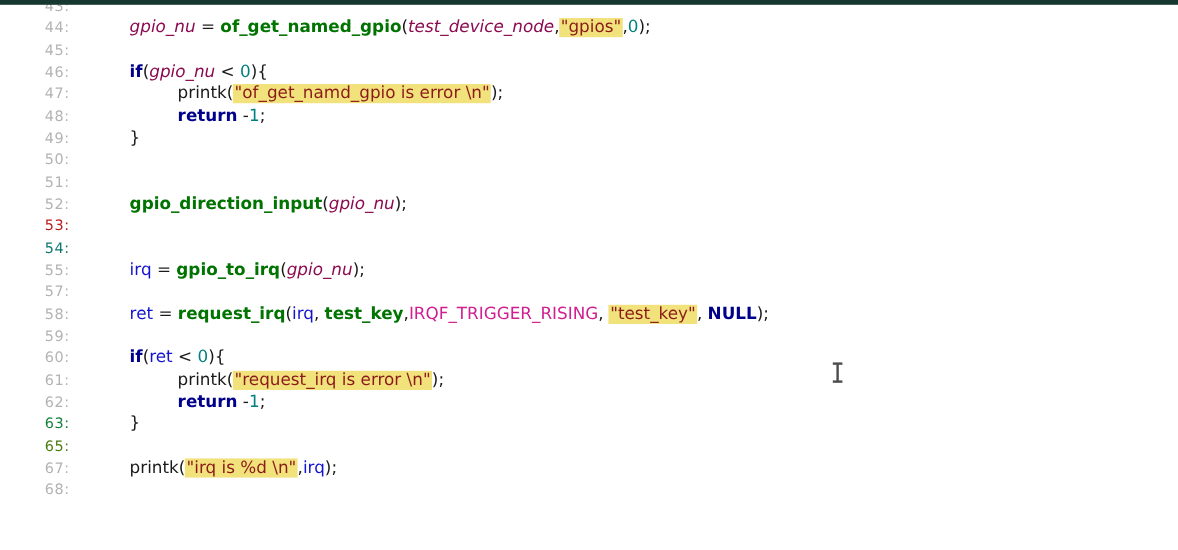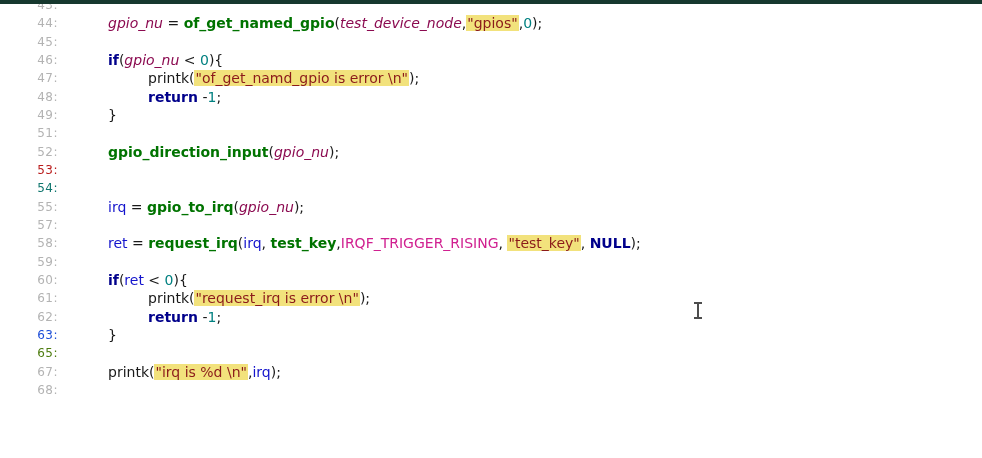--- a/index.html
+++ b/index.html
@@ -73,30 +73,31 @@
 <div class="screen">
   <div class="top-bar"></div>
   <div class="code-lines">
       <div class="code-line"><span class="line-num" style="color: rgb(179, 179, 179);">43:</span><span class="line-content indent-0"></span></div>
       <div class="code-line"><span class="line-num" style="color: rgb(179, 179, 179);">44:</span><span class="line-content indent-1"><span class="tok tok-var" style="color: rgb(139, 10, 80);">gpio_nu</span><span class="tok tok-pl" style="color: rgb(26, 26, 26);"> = </span><span class="tok tok-fn" style="color: rgb(0, 115, 0);">of_get_named_gpio</span><span class="tok tok-pl" style="color: rgb(26, 26, 26);">(</span><span class="tok tok-var" style="color: rgb(139, 10, 80);">test_device_node</span><span class="tok tok-pl" style="color: rgb(26, 26, 26);">,</span><span class="tok tok-str" style="color: rgb(139, 26, 26); background-color: rgb(242, 226, 124);">"gpios"</span><span class="tok tok-pl" style="color: rgb(26, 26, 26);">,</span><span class="tok tok-num" style="color: rgb(0, 128, 128);">0</span><span class="tok tok-pl" style="color: rgb(26, 26, 26);">);</span></span></div>
       <div class="code-line"><span class="line-num" style="color: rgb(179, 179, 179);">45:</span><span class="line-content indent-0"></span></div>
       <div class="code-line"><span class="line-num" style="color: rgb(179, 179, 179);">46:</span><span class="line-content indent-1"><span class="tok tok-kw" style="color: rgb(0, 0, 139);">if</span><span class="tok tok-pl" style="color: rgb(26, 26, 26);">(</span><span class="tok tok-var" style="color: rgb(139, 10, 80);">gpio_nu</span><span class="tok tok-pl" style="color: rgb(26, 26, 26);"> &lt; </span><span class="tok tok-num" style="color: rgb(0, 128, 128);">0</span><span class="tok tok-pl" style="color: rgb(26, 26, 26);">){</span></span></div>
       <div class="code-line"><span class="line-num" style="color: rgb(179, 179, 179);">47:</span><span class="line-content indent-2"><span class="tok tok-pl" style="color: rgb(26, 26, 26);">printk(</span><span class="tok tok-str" style="color: rgb(139, 26, 26); background-color: rgb(242, 226, 124);">"of_get_namd_gpio is error \n"</span><span class="tok tok-pl" style="color: rgb(26, 26, 26);">);</span></span></div>
       <div class="code-line"><span class="line-num" style="color: rgb(179, 179, 179);">48:</span><span class="line-content indent-2"><span class="tok tok-kw" style="color: rgb(0, 0, 139);">return</span><span class="tok tok-pl" style="color: rgb(26, 26, 26);"> -</span><span class="tok tok-num" style="color: rgb(0, 128, 128);">1</span><span class="tok tok-pl" style="color: rgb(26, 26, 26);">;</span></span></div>
       <div class="code-line"><span class="line-num" style="color: rgb(179, 179, 179);">49:</span><span class="line-content indent-1"><span class="tok tok-pl" style="color: rgb(26, 26, 26);">}</span></span></div>
+      <div class="code-line"><span class="line-num" style="color: rgb(179, 179, 179);">50:</span><span class="line-content indent-0"></span></div>
       <div class="code-line"><span class="line-num" style="color: rgb(179, 179, 179);">51:</span><span class="line-content indent-0"></span></div>
       <div class="code-line"><span class="line-num" style="color: rgb(179, 179, 179);">52:</span><span class="line-content indent-1"><span class="tok tok-fn" style="color: rgb(0, 115, 0);">gpio_direction_input</span><span class="tok tok-pl" style="color: rgb(26, 26, 26);">(</span><span class="tok tok-var" style="color: rgb(139, 10, 80);">gpio_nu</span><span class="tok tok-pl" style="color: rgb(26, 26, 26);">);</span></span></div>
       <div class="code-line"><span class="line-num" style="color: #b91c1c;">53:</span><span class="line-content indent-0"></span></div>
       <div class="code-line"><span class="line-num" style="color: #0f766e;">54:</span><span class="line-content indent-0"></span></div>
       <div class="code-line"><span class="line-num" style="color: rgb(179, 179, 179);">55:</span><span class="line-content indent-1"><span class="tok tok-id" style="color: rgb(20, 20, 204);">irq</span><span class="tok tok-pl" style="color: rgb(26, 26, 26);"> = </span><span class="tok tok-fn" style="color: rgb(0, 115, 0);">gpio_to_irq</span><span class="tok tok-pl" style="color: rgb(26, 26, 26);">(</span><span class="tok tok-var" style="color: rgb(139, 10, 80);">gpio_nu</span><span class="tok tok-pl" style="color: rgb(26, 26, 26);">);</span></span></div>
       <div class="code-line"><span class="line-num" style="color: rgb(179, 179, 179);">57:</span><span class="line-content indent-0"></span></div>
       <div class="code-line"><span class="line-num" style="color: rgb(179, 179, 179);">58:</span><span class="line-content indent-1"><span class="tok tok-id" style="color: rgb(20, 20, 204);">ret</span><span class="tok tok-pl" style="color: rgb(26, 26, 26);"> = </span><span class="tok tok-fn" style="color: rgb(0, 115, 0);">request_irq</span><span class="tok tok-pl" style="color: rgb(26, 26, 26);">(</span><span class="tok tok-id" style="color: rgb(20, 20, 204);">irq</span><span class="tok tok-pl" style="color: rgb(26, 26, 26);">, </span><span class="tok tok-fn" style="color: rgb(0, 115, 0);">test_key</span><span class="tok tok-pl" style="color: rgb(26, 26, 26);">,</span><span class="tok tok-mac" style="color: rgb(208, 32, 144);">IRQF_TRIGGER_RISING</span><span class="tok tok-pl" style="color: rgb(26, 26, 26);">, </span><span class="tok tok-str" style="color: rgb(139, 26, 26); background-color: rgb(242, 226, 124);">"test_key"</span><span class="tok tok-pl" style="color: rgb(26, 26, 26);">, </span><span class="tok tok-kw" style="color: rgb(0, 0, 139);">NULL</span><span class="tok tok-pl" style="color: rgb(26, 26, 26);">);</span></span></div>
       <div class="code-line"><span class="line-num" style="color: rgb(179, 179, 179);">59:</span><span class="line-content indent-0"></span></div>
       <div class="code-line"><span class="line-num" style="color: rgb(179, 179, 179);">60:</span><span class="line-content indent-1"><span class="tok tok-kw" style="color: rgb(0, 0, 139);">if</span><span class="tok tok-pl" style="color: rgb(26, 26, 26);">(</span><span class="tok tok-id" style="color: rgb(20, 20, 204);">ret</span><span class="tok tok-pl" style="color: rgb(26, 26, 26);"> &lt; </span><span class="tok tok-num" style="color: rgb(0, 128, 128);">0</span><span class="tok tok-pl" style="color: rgb(26, 26, 26);">){</span></span></div>
       <div class="code-line"><span class="line-num" style="color: rgb(179, 179, 179);">61:</span><span class="line-content indent-2"><span class="tok tok-pl" style="color: rgb(26, 26, 26);">printk(</span><span class="tok tok-str" style="color: rgb(139, 26, 26); background-color: rgb(242, 226, 124);">"request_irq is error \n"</span><span class="tok tok-pl" style="color: rgb(26, 26, 26);">);</span></span></div>
       <div class="code-line"><span class="line-num" style="color: rgb(179, 179, 179);">62:</span><span class="line-content indent-2"><span class="tok tok-kw" style="color: rgb(0, 0, 139);">return</span><span class="tok tok-pl" style="color: rgb(26, 26, 26);"> -</span><span class="tok tok-num" style="color: rgb(0, 128, 128);">1</span><span class="tok tok-pl" style="color: rgb(26, 26, 26);">;</span></span></div>
-      <div class="code-line"><span class="line-num" style="color: #1d4ed8;">63:</span><span class="line-content indent-1"><span class="tok tok-pl" style="color: rgb(26, 26, 26);">}</span></span></div>
+      <div class="code-line"><span class="line-num" style="color: #15803d;">63:</span><span class="line-content indent-1"><span class="tok tok-pl" style="color: rgb(26, 26, 26);">}</span></span></div>
       <div class="code-line"><span class="line-num" style="color: #4d7c0f;">65:</span><span class="line-content indent-0"></span></div>
       <div class="code-line"><span class="line-num" style="color: rgb(179, 179, 179);">67:</span><span class="line-content indent-1"><span class="tok tok-pl" style="color: rgb(26, 26, 26);">printk(</span><span class="tok tok-str" style="color: rgb(139, 26, 26); background-color: rgb(242, 226, 124);">"irq is %d \n"</span><span class="tok tok-pl" style="color: rgb(26, 26, 26);">,</span><span class="tok tok-id" style="color: rgb(20, 20, 204);">irq</span><span class="tok tok-pl" style="color: rgb(26, 26, 26);">);</span></span></div>
       <div class="code-line"><span class="line-num" style="color: rgb(179, 179, 179);">68:</span><span class="line-content indent-0"></span></div>
     </div>
   <div class="ibeam" style="left: 697px; top: 303px;"></div>
 </div>
 
 </body></html>

